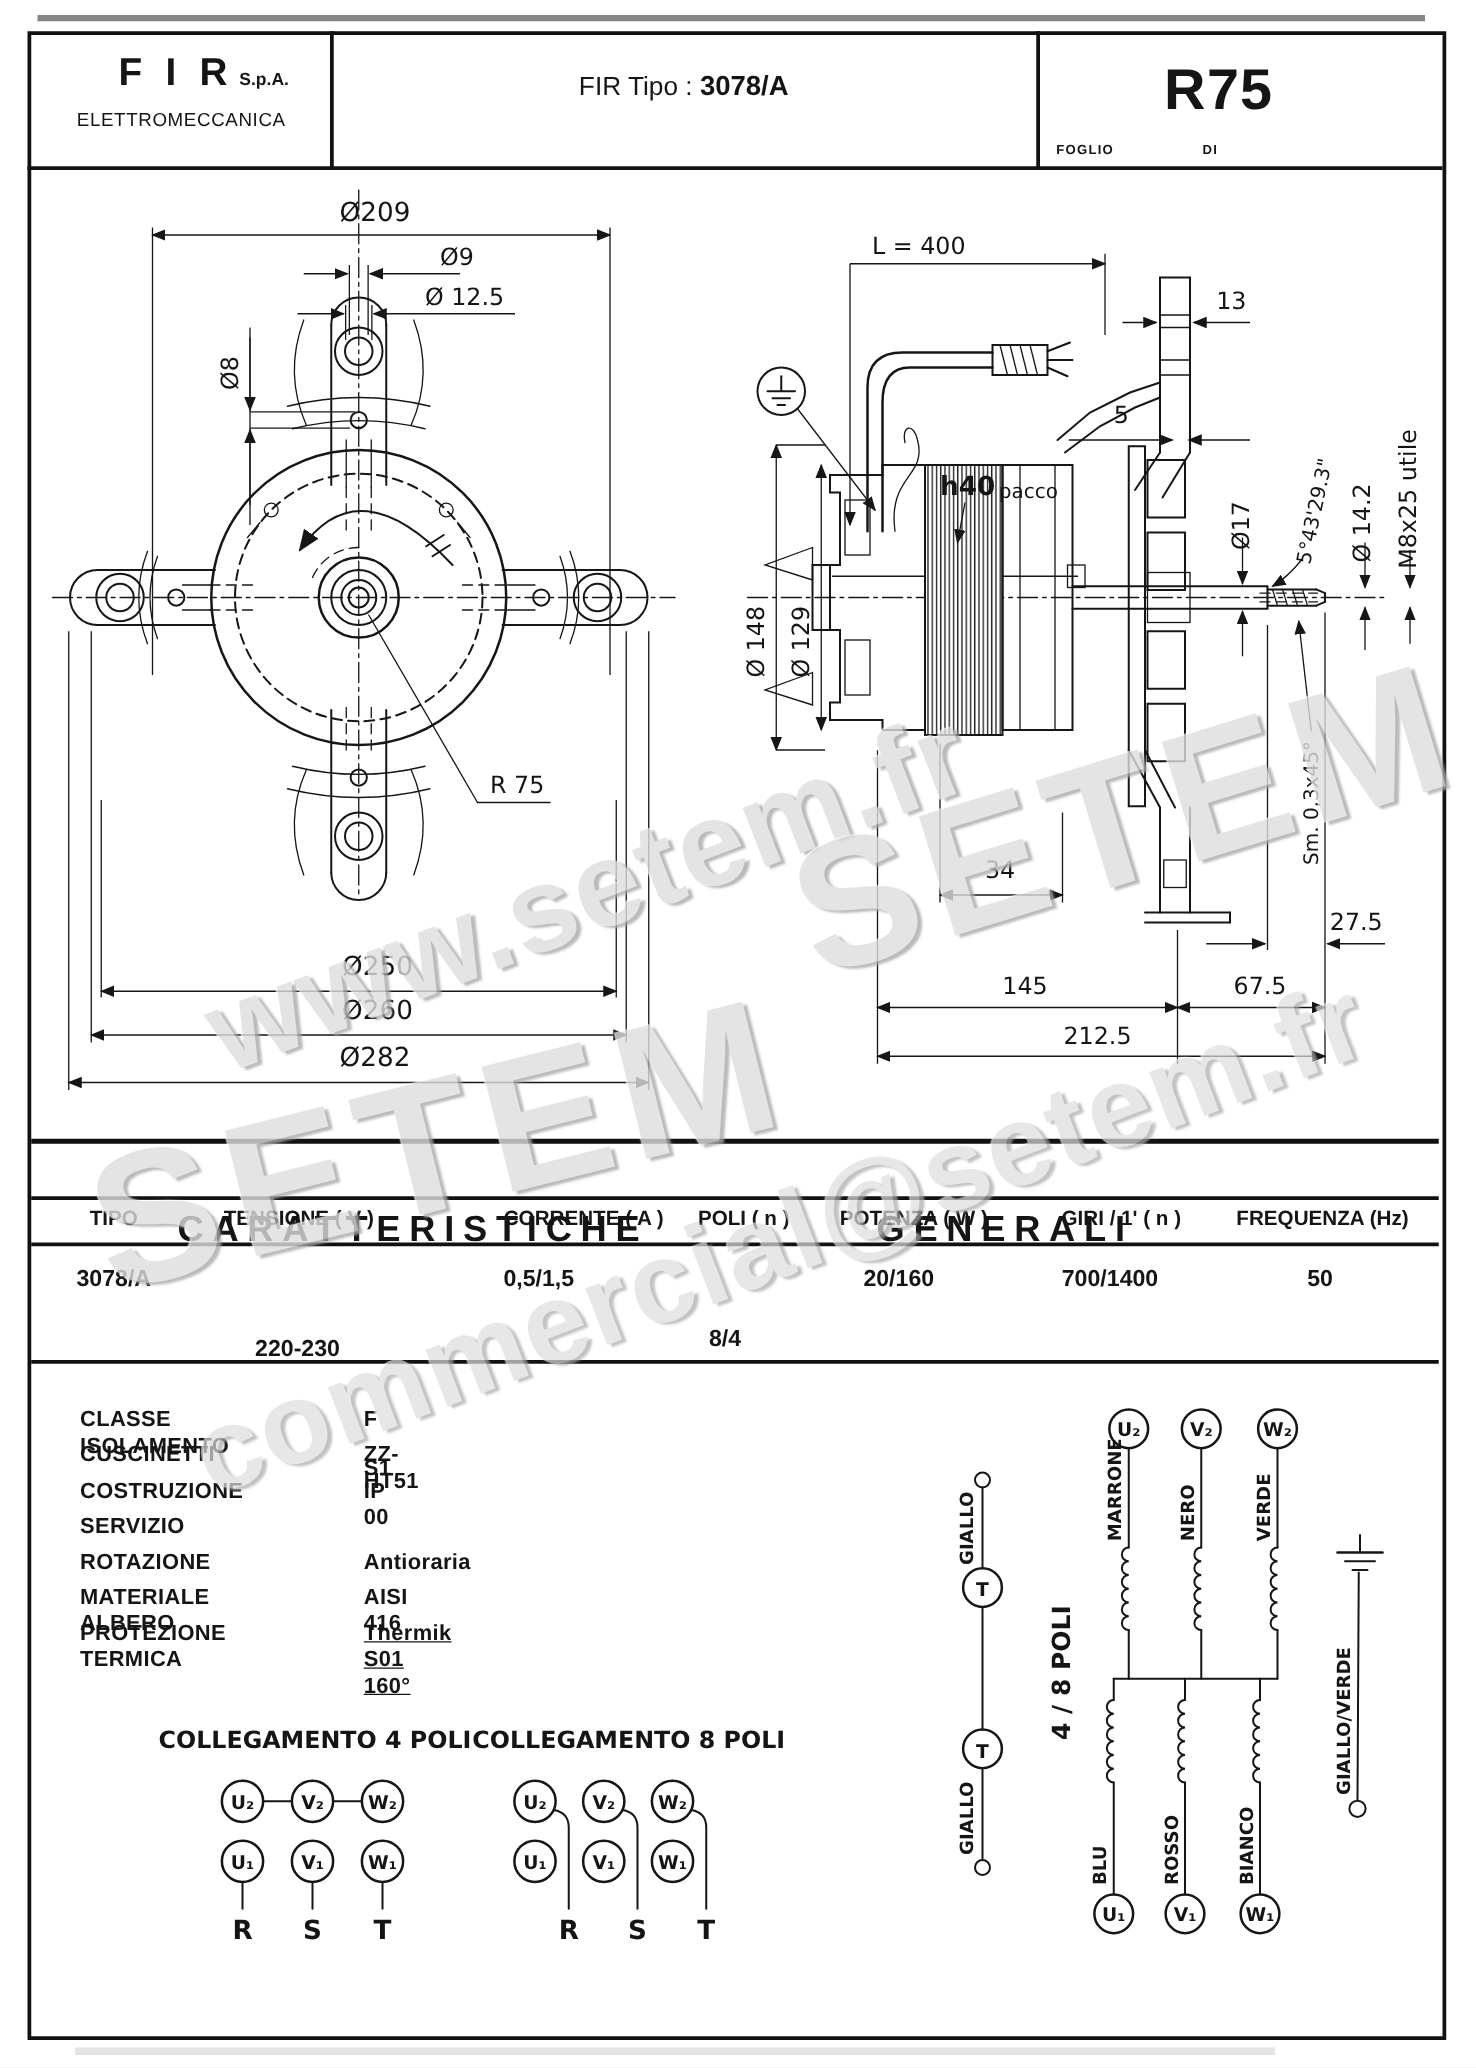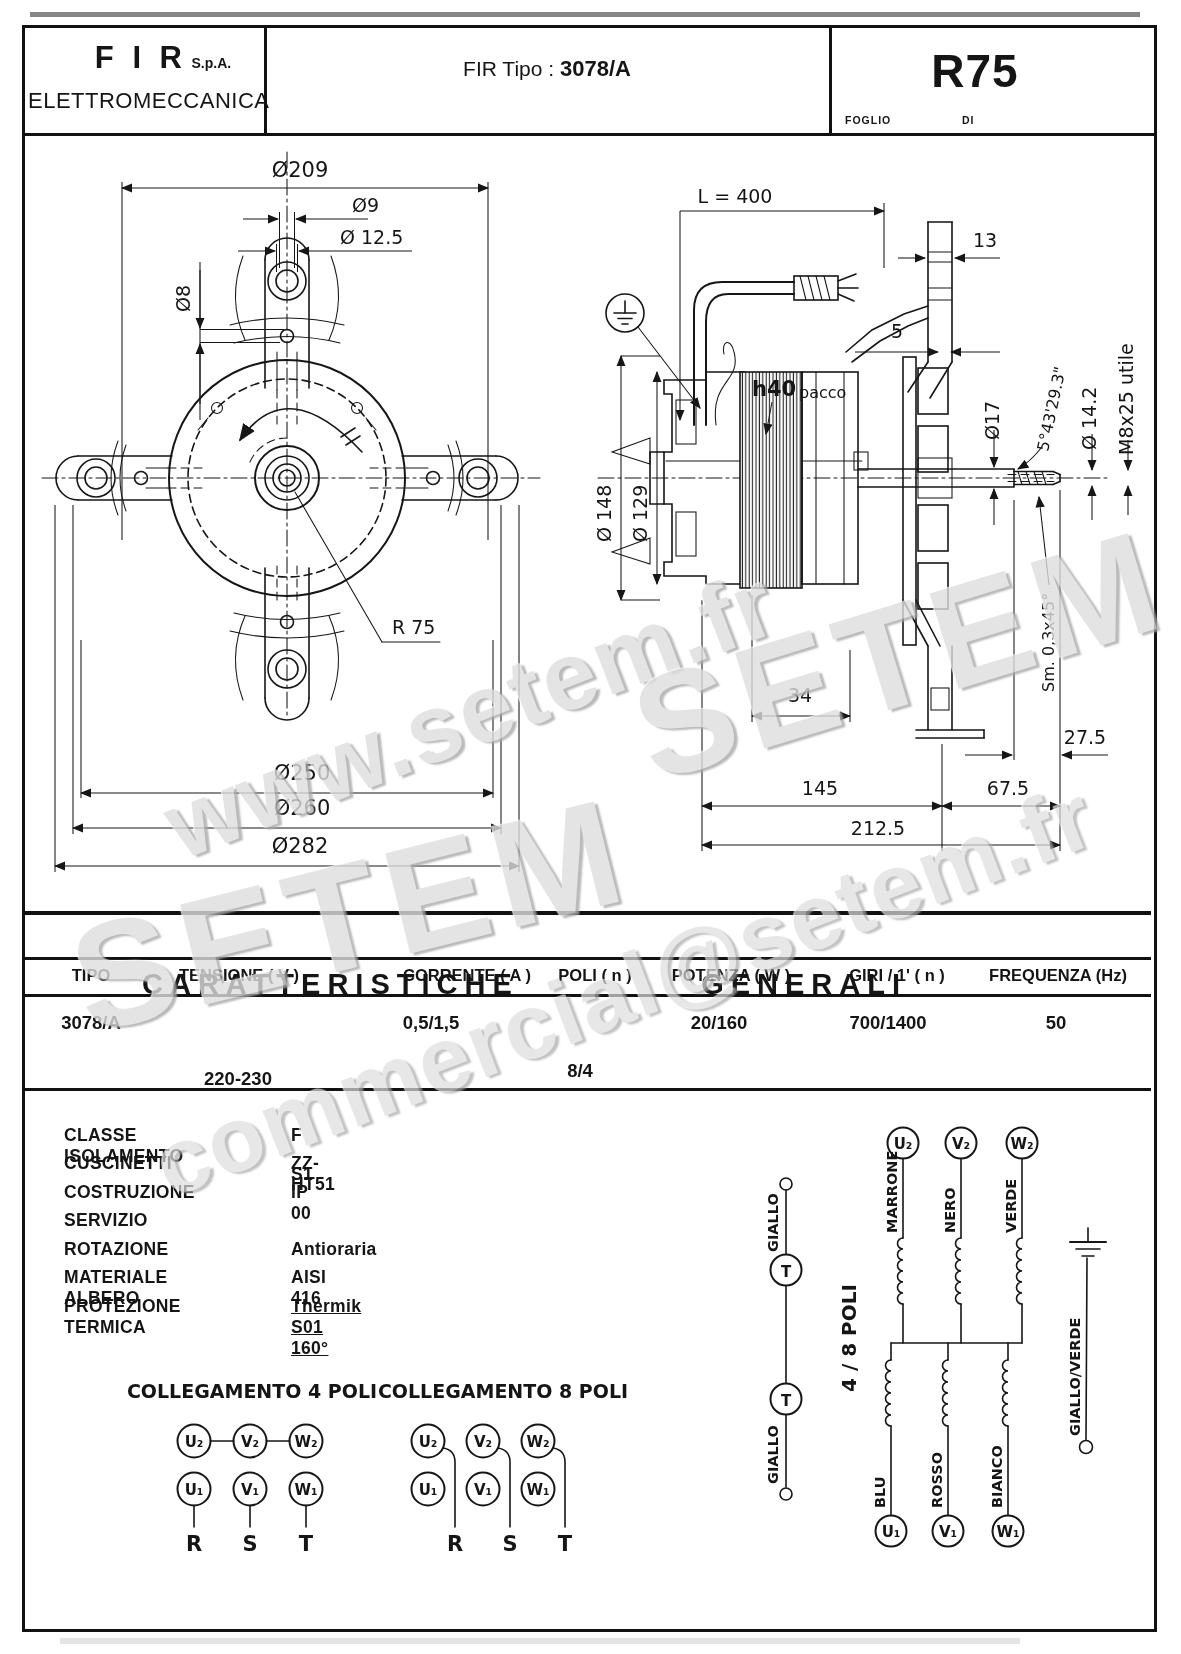--- a/index.html
+++ b/index.html
@@ -6,21 +6,21 @@
   .page{position:relative;width:1181px;height:1654px;background:#fff;overflow:hidden;
         font-family:"Liberation Sans",sans-serif;color:#151515;}
   .abs{position:absolute;}
   .border-main{left:22px;top:25px;width:1129px;height:1601px;border:3px solid #111;}
   .hline{background:#111;height:3px;}
   .vline{background:#111;width:3px;}
   .smudge{background:#222;opacity:.55;}
   
   .brand{font-weight:bold;font-size:31px;letter-spacing:5px;margin-left:36px;}
   .brand-suffix{font-weight:bold;font-size:14px;letter-spacing:0;}
-  .brand-sub{font-size:22px;letter-spacing:.5px;}
+  .brand-sub{font-size:15px;letter-spacing:.5px;}
   .doc-title{font-size:28px;letter-spacing:3px;}
   .doc-sub{font-size:21px;}
   .doc-sub b{font-size:22px;}
   .sheet-code{font-weight:bold;font-size:46px;letter-spacing:1px;}
   .small-bold{font-weight:bold;font-size:10.5px;letter-spacing:1px;}
   
   .tbl-title{display:flex;justify-content:space-between;font-weight:bold;font-size:29px;letter-spacing:7px;}
   .col-h{font-weight:bold;font-size:16.5px;text-align:center;width:190px;transform:translateX(-50%);white-space:nowrap;}
   .col-v{font-weight:bold;font-size:18.5px;text-align:center;width:190px;transform:translateX(-50%);white-space:nowrap;}
   .spec-label{font-weight:bold;font-size:17.5px;letter-spacing:.3px;}

